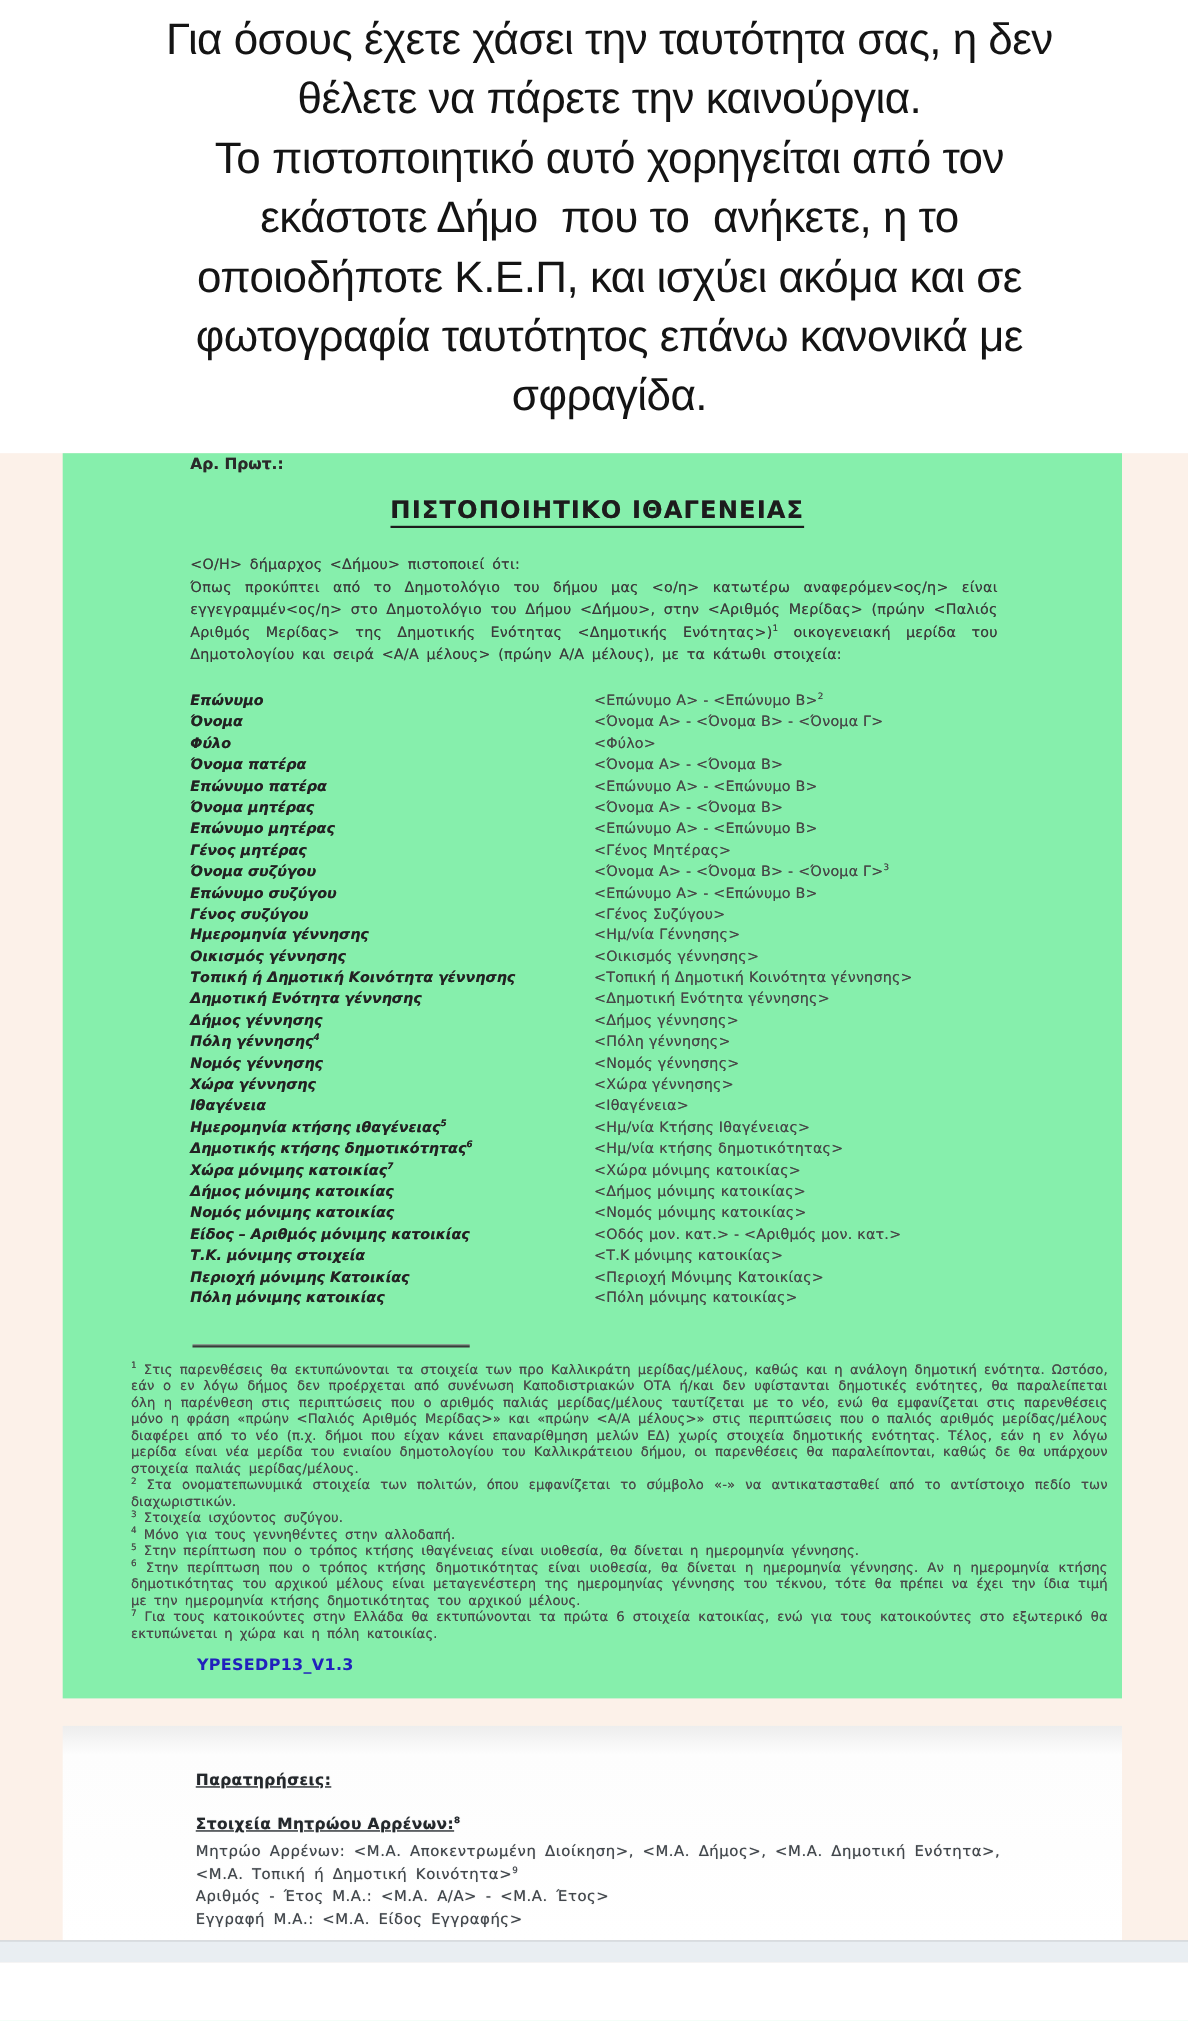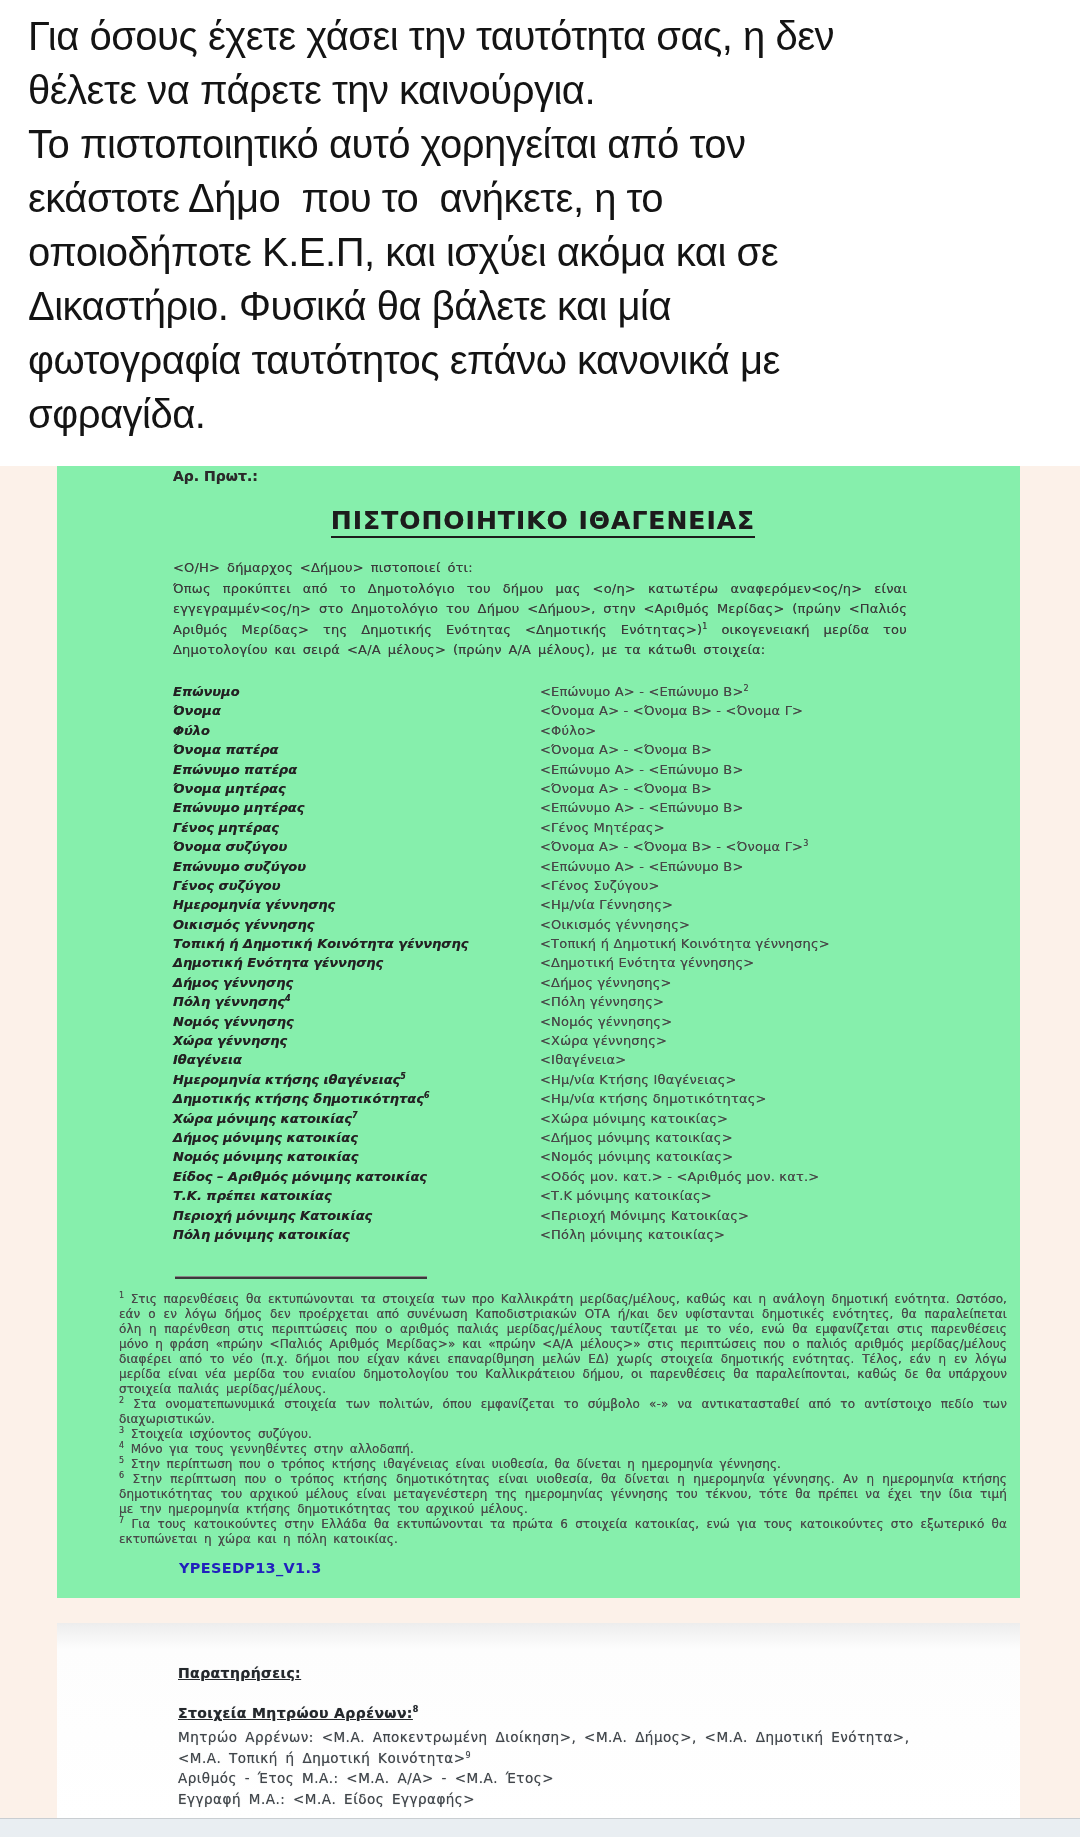--- a/index.html
+++ b/index.html
@@ -2,39 +2,39 @@
 <html><head>
 <meta charset="utf-8">
 <style>
   * { margin:0; padding:0; box-sizing:border-box; }
   html,body { width:1080px; height:1837px; overflow:hidden; background:#ffffff;
               font-family:"Liberation Sans", sans-serif; }
 
   
   .intro { padding:9px 0 0 28px; color:#141414; }
   .introline { font-size:40px; line-height:54px; letter-spacing:-0.5px;
-               white-space:pre; font-weight:400; }
+               white-space:pre; font-weight:400;text-align:center; }
 
   
   .photo { position:relative; margin-top:25px; width:1080px; height:1372px;
            background:#fcf1e9; font-family:"DejaVu Sans", sans-serif; }
 
   .page1 { position:absolute; left:57px; top:0; width:963px; height:1132px;
            background:#86efac; color:#3b3b3b;
            text-shadow:0 0 0.6px rgba(70,70,70,.75); }
   .page2 { position:absolute; left:57px; top:1157px; width:963px; height:195px;
            background:linear-gradient(#ededed, #fdfdfd 26px, #ffffff);
            color:#41464b; text-shadow:0 0 0.7px rgba(80,85,90,.7);padding-left:33px; }
   .footer-strip { position:absolute; left:0; top:1352px; width:1080px; height:20px;
                   background:#e9eef2; border-top:1px solid #c9ced2; }
 
   
   .protocol { position:absolute; left:116px; top:2px; font-size:14px; font-weight:bold; color:#2a2a2a; }
   .doc-title-wrap { position:absolute; left:116px; top:40px; width:740px; text-align:center; }
-  .doc-title { display:inline-block; font-size:25px; font-weight:bold; color:#1c1c1c;
+  .doc-title { display:inline-block; font-size:22px; font-weight:bold; color:#1c1c1c;
                letter-spacing:1px; border-bottom:2px solid #1c1c1c; padding-bottom:1px; }
   .para { position:absolute; left:116px; top:92px; width:734px; font-size:13px;
           line-height:20.5px; letter-spacing:0.2px; word-spacing:2.5px; }
   .para .bodytxt { display:block; text-align:justify; }
   sup { font-size:8px; vertical-align:super; line-height:0; }
 
   .fields { position:absolute; left:116px; top:216px; width:780px; }
   .frow { display:flex; height:19.4px; font-size:13px; line-height:19.4px; }
   .flabel { width:367px; flex:0 0 367px; font-weight:bold; font-style:italic; color:#222; }
   .fvalue { color:#474747; letter-spacing:0.2px; white-space:nowrap; }
@@ -66,21 +66,20 @@
     <div class="introline">Για όσους έχετε χάσει την ταυτότητα σας, η δεν</div>
 
     <div class="introline">θέλετε να πάρετε την καινούργια.</div>
 
     <div class="introline">Το πιστοποιητικό αυτό χορηγείται από τον</div>
 
     <div class="introline">εκάστοτε Δήμο  που το  ανήκετε, η το</div>
 
     <div class="introline">οποιοδήποτε Κ.Ε.Π, και ισχύει ακόμα και σε</div>
 
-    <div class="introline">Δικαστήριο. Φυσικά θα βάλετε και μία</div>
 
     <div class="introline">φωτογραφία ταυτότητος επάνω κανονικά με</div>
 
     <div class="introline">σφραγίδα.</div>
   </div>
 
 <div class="photo">
 
   <div class="page1">
 
@@ -221,21 +220,21 @@
           <span class="flabel"><span>Νομός μόνιμης κατοικίας</span><sup></sup></span>
           <span class="fvalue"><span>&lt;Νομός μόνιμης κατοικίας&gt;</span><sup></sup></span>
         </div>
 
         <div class="frow">
           <span class="flabel"><span>Είδος – Αριθμός μόνιμης κατοικίας</span><sup></sup></span>
           <span class="fvalue"><span>&lt;Οδός μον. κατ.&gt; - &lt;Αριθμός μον. κατ.&gt;</span><sup></sup></span>
         </div>
 
         <div class="frow">
-          <span class="flabel"><span>Τ.Κ. πρέπει κατοικίας</span><sup></sup></span>
+          <span class="flabel"><span>Τ.Κ. μόνιμης στοιχεία</span><sup></sup></span>
           <span class="fvalue"><span>&lt;Τ.Κ μόνιμης κατοικίας&gt;</span><sup></sup></span>
         </div>
 
         <div class="frow">
           <span class="flabel"><span>Περιοχή  μόνιμης Κατοικίας</span><sup></sup></span>
           <span class="fvalue"><span>&lt;Περιοχή Μόνιμης Κατοικίας&gt;</span><sup></sup></span>
         </div>
 
         <div class="frow">
           <span class="flabel"><span>Πόλη μόνιμης κατοικίας</span><sup></sup></span>

